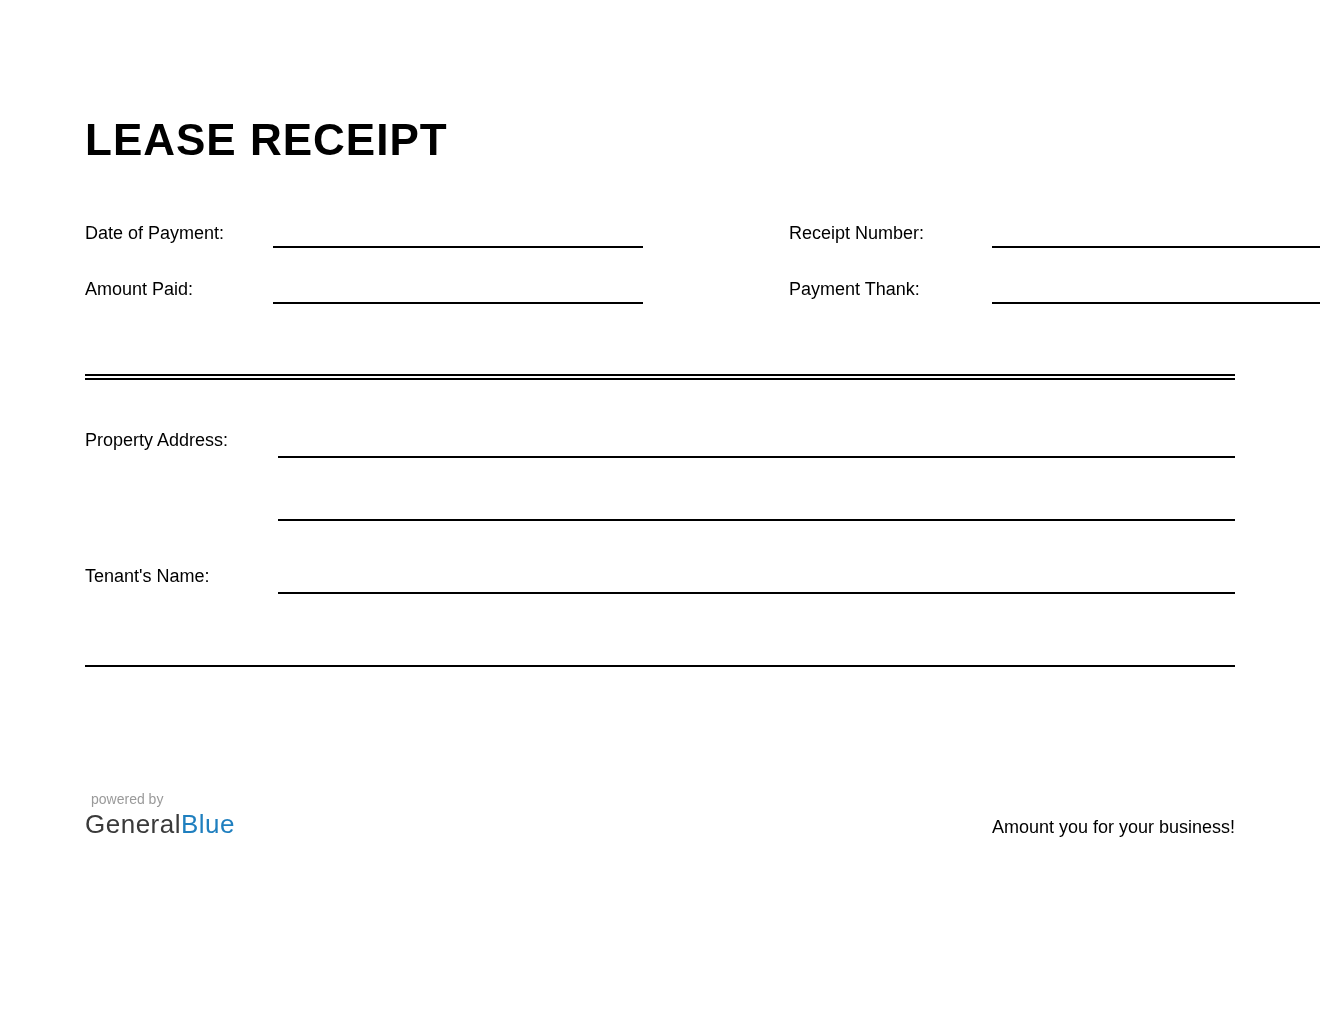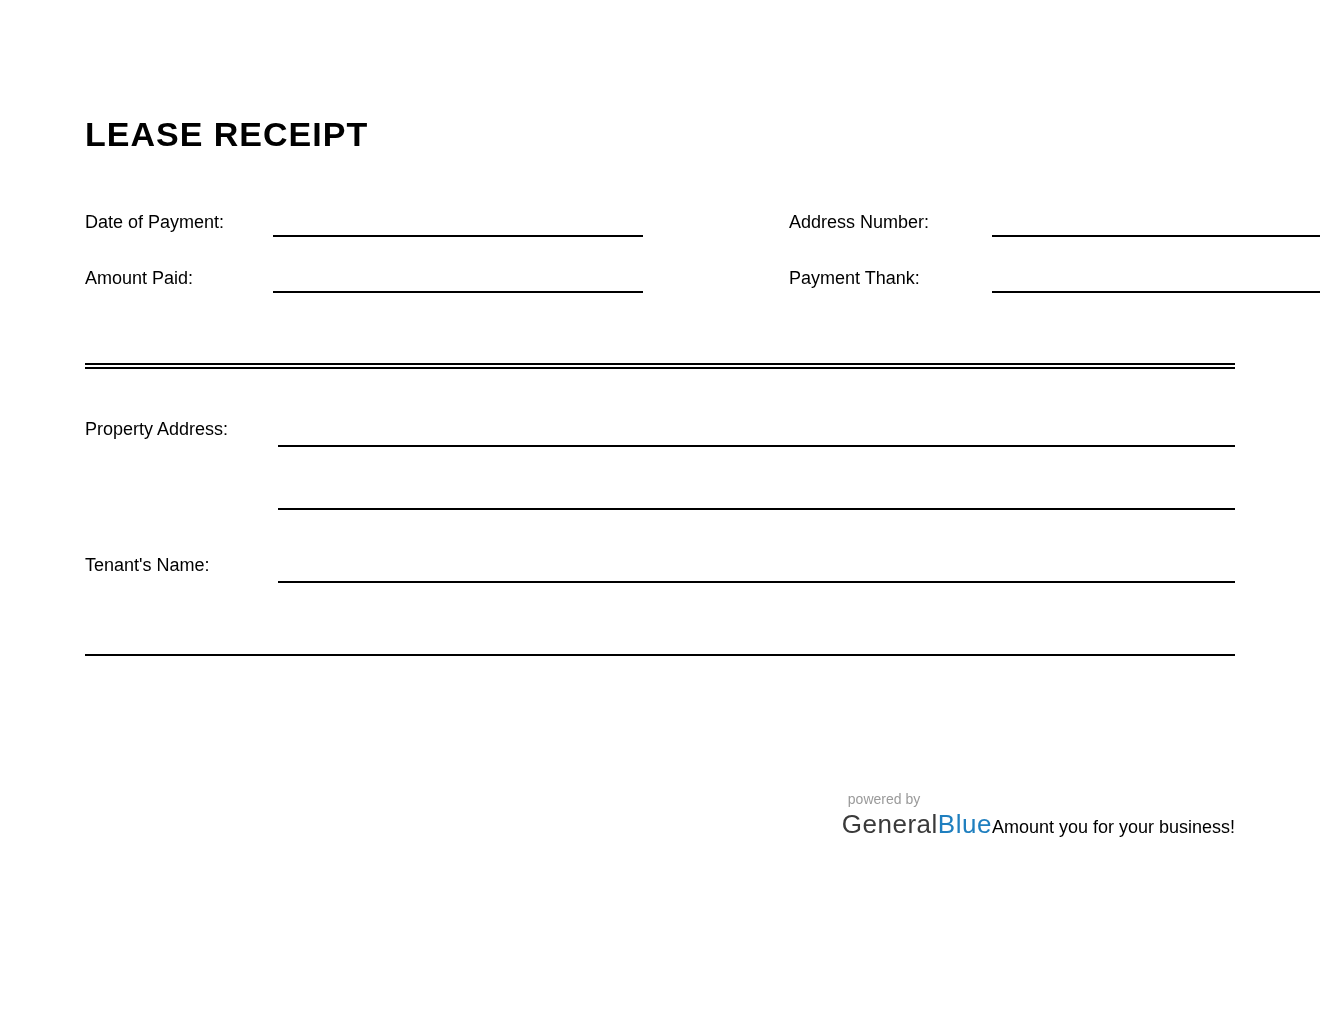--- a/index.html
+++ b/index.html
@@ -10,21 +10,21 @@
     body {
       width: 1320px;
       height: 1020px;
       background: #fff;
       font-family: Arial, Helvetica, sans-serif;
       color: #000;
       padding: 115px 85px 80px 85px;
       position: relative;
     }
     .title {
-      font-size: 34px;
+      font-size: 44px;
       font-weight: bold;
       letter-spacing: 1px;
       margin-bottom: 55px;
     }
     .top-grid {
       display: grid;
       grid-template-columns: 160px 370px 90px 175px 355px;
       row-gap: 28px;
       align-items: end;
       font-size: 18px;
@@ -70,21 +70,21 @@
     }
     .row.tight-above {
       margin-top: -10px;
     }
     .footer {
       position: absolute;
       bottom: 180px;
       left: 85px;
       right: 85px;
       display: flex;
-      justify-content: flex-end;
+      justify-content: space-between;
       align-items: flex-end;
     }
     .logo {
       display: flex;
       flex-direction: column;
       gap: 2px;
     }
     .powered {
       font-size: 14px;
       color: #9a9a9a;
@@ -107,21 +107,21 @@
   </style>
 </head>
 <body>
 
 <div class="title">LEASE RECEIPT</div>
 
 <div class="top-grid">
   <div class="label">Date of Payment:</div>
   <div class="field-line"></div>
   <div class="spacer"></div>
-  <div class="label">Address Number:</div>
+  <div class="label">Receipt Number:</div>
   <div class="field-line"></div>
 
   <div class="label">Amount Paid:</div>
   <div class="field-line"></div>
   <div class="spacer"></div>
   <div class="label">Payment Thank:</div>
   <div class="field-line"></div>
 </div>
 
 <div class="double-rule"></div>

